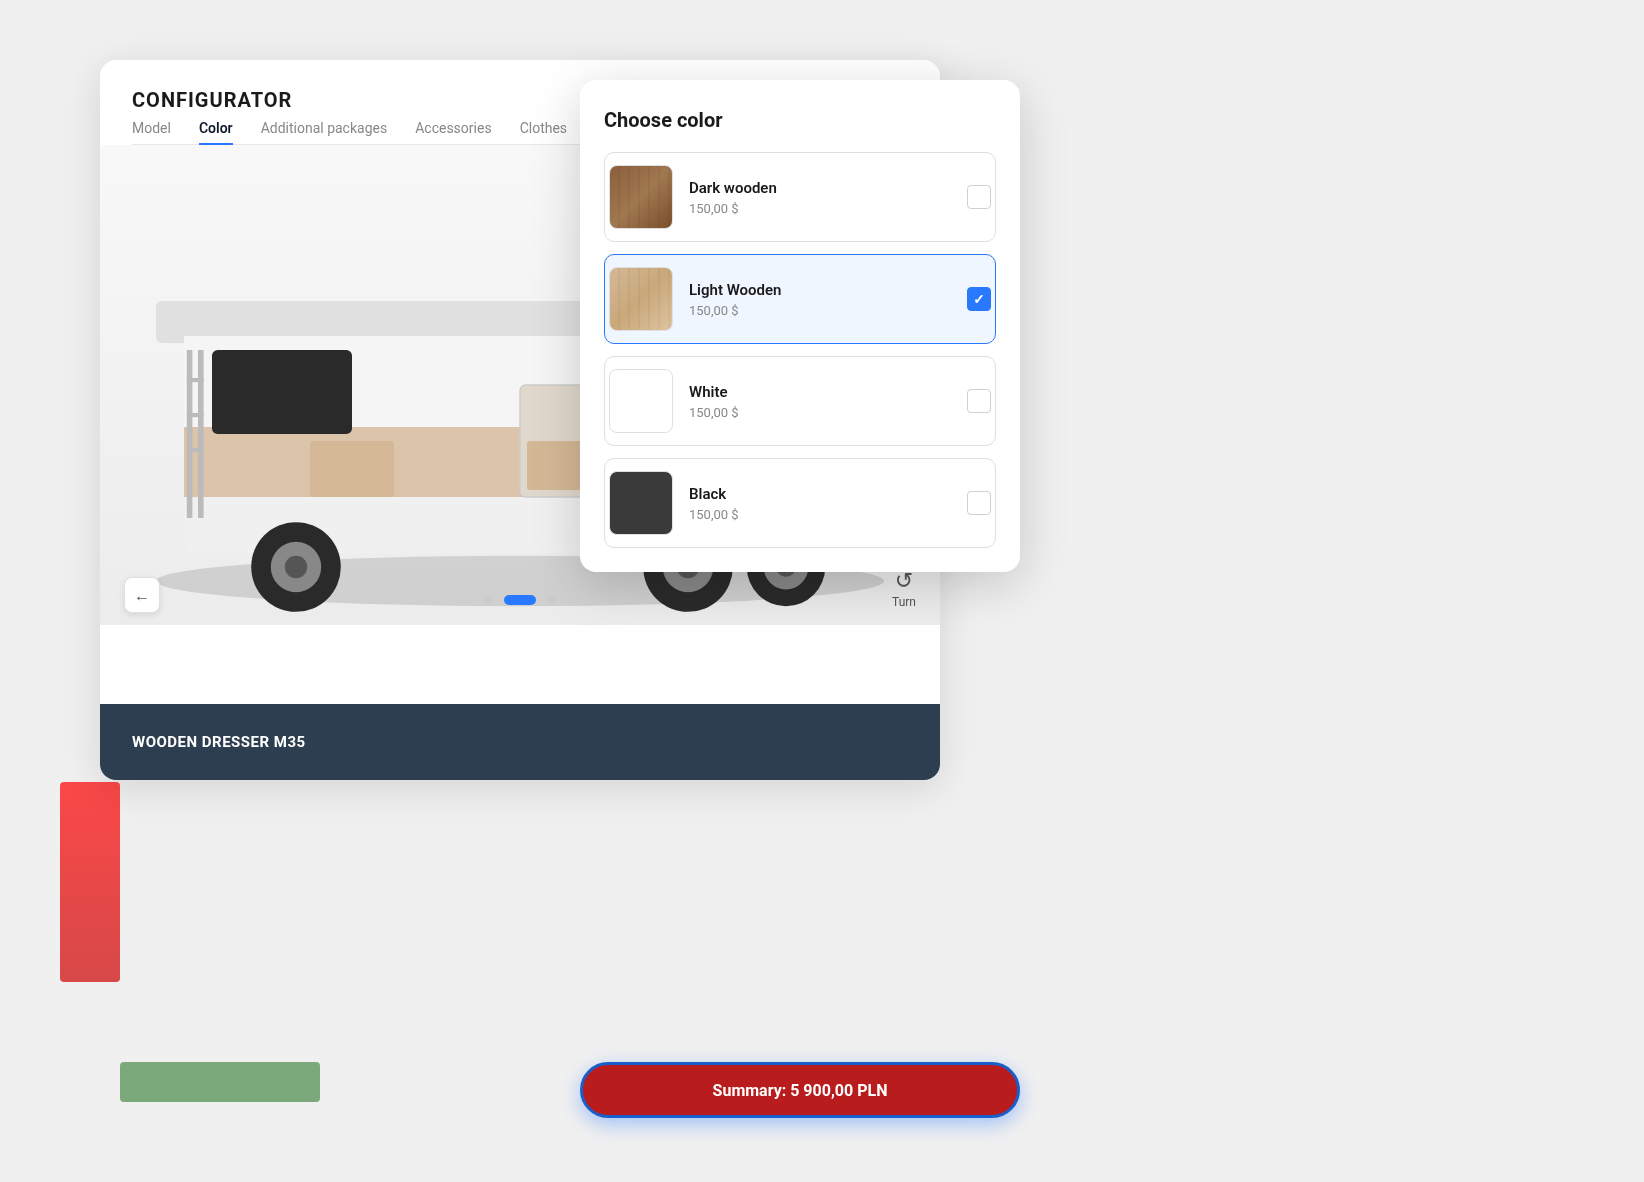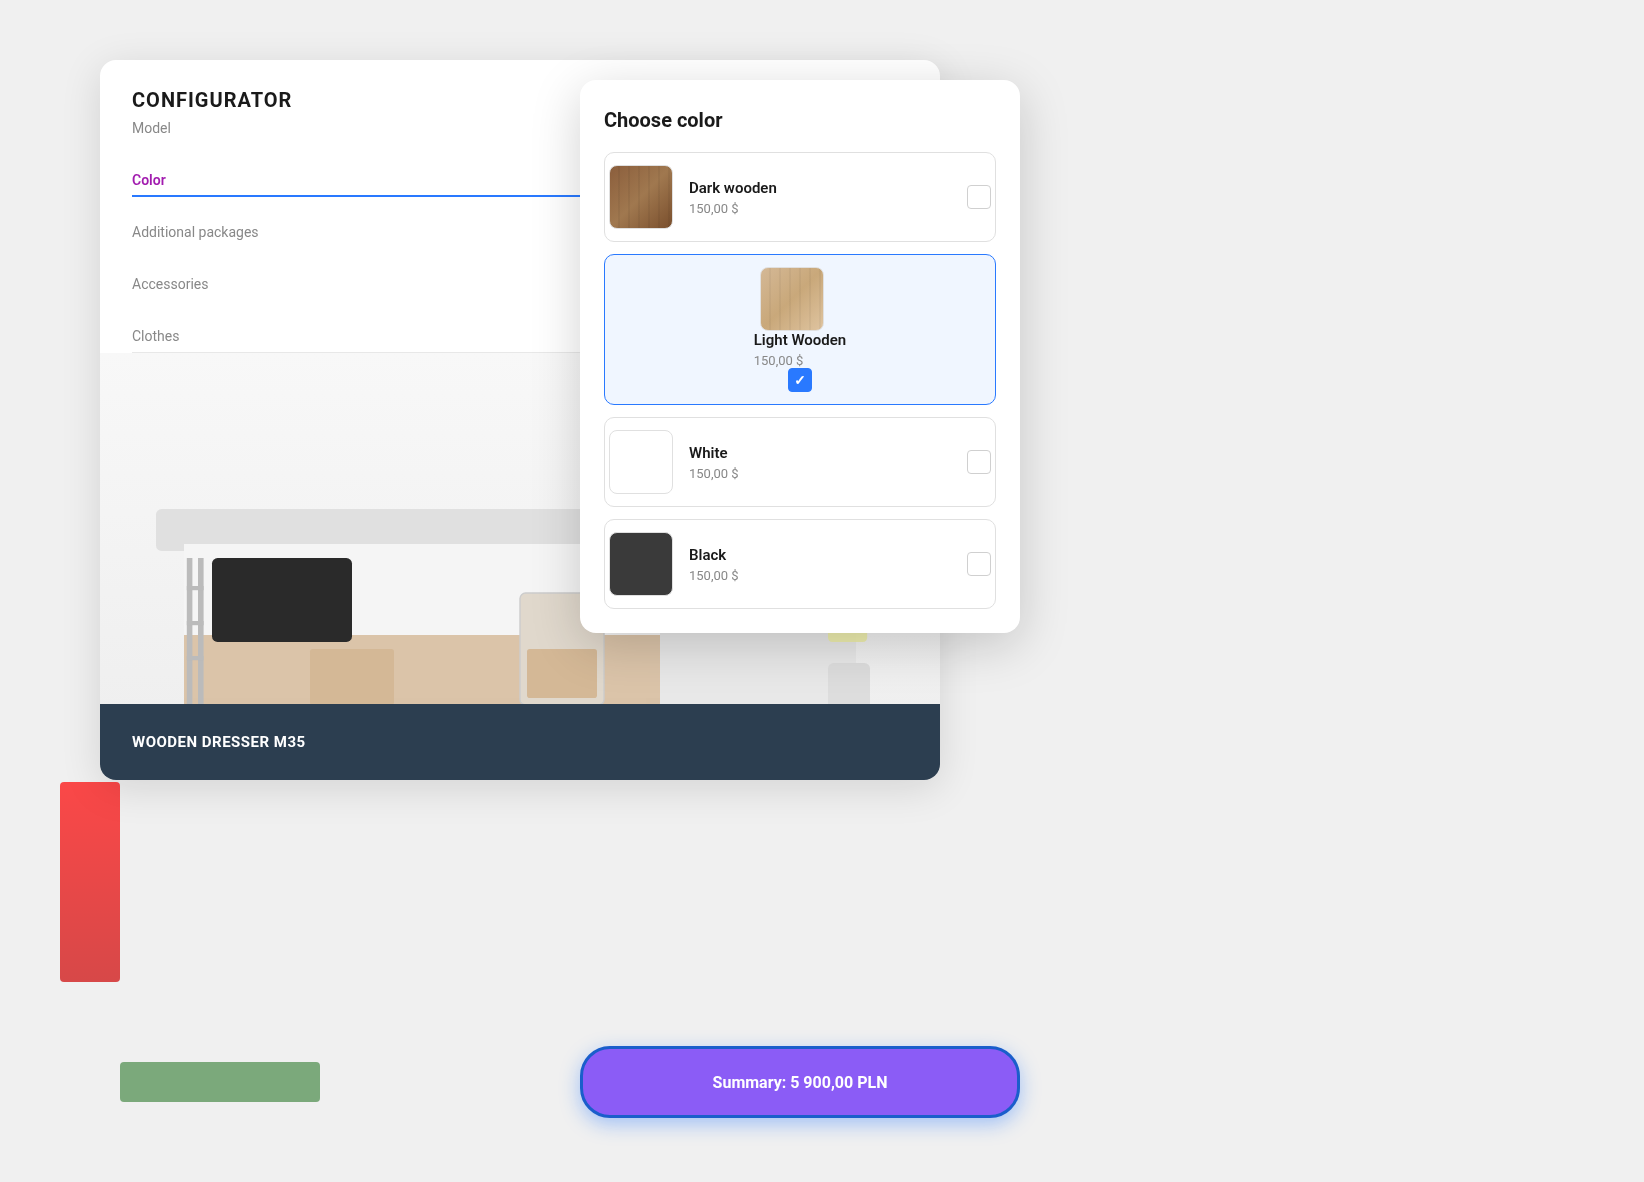--- a/index.html
+++ b/index.html
@@ -59,33 +59,32 @@
 
     .progress-dot.active {
       background: #b0b0b0;
     }
 
     .nav-tabs {
       display: flex;
       gap: 28px;
       border-bottom: 1px solid #e8e8e8;
       margin-top: 8px;
-      flex-direction: column;
     }
 
     .nav-tab {
       font-size: 14px;
       color: #888;
       padding-bottom: 8px;
       cursor: pointer;
       position: relative;
     }
 
     .nav-tab.active {
-      color: #a21caf;
+      color: #0f172a;
       font-weight: 600;
     }
 
     .nav-tab.active::after {
       content: '';
       position: absolute;
       bottom: -1px;
       left: 0;
       right: 0;
       height: 2px;
@@ -235,21 +234,20 @@
       padding: 12px 4px;
       cursor: pointer;
       position: relative;
       background: #fff;
       transition: border-color 0.2s;
     }
 
     .color-option.selected {
       border-color: #2979ff;
       background: #f0f6ff;
-      flex-direction: column;
     }
 
     .color-swatch {
       width: 64px;
       height: 64px;
       border-radius: 8px;
       margin-right: 16px;
       flex-shrink: 0;
       border: 1px solid #e0e0e0;
     }
@@ -345,22 +343,22 @@
     .next-arrow {
       font-size: 18px;
     }
 
     
     .summary-button {
       position: absolute;
       bottom: 64px;
       left: 580px;
       width: 440px;
-      height: 72px;
-      background: #8b5cf6;
+      height: 56px;
+      background: #b91c1c;
       border-radius: 30px;
       display: flex;
       align-items: center;
       justify-content: center;
       font-size: 16px;
       font-weight: 700;
       color: #fff;
       cursor: pointer;
       box-shadow: 0 6px 20px rgba(41,121,255,0.4);
       z-index: 10;

